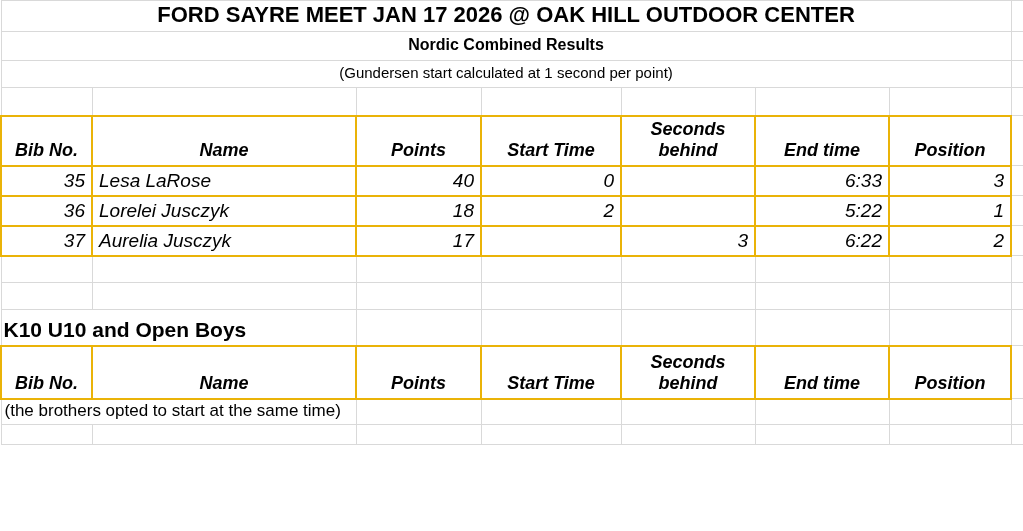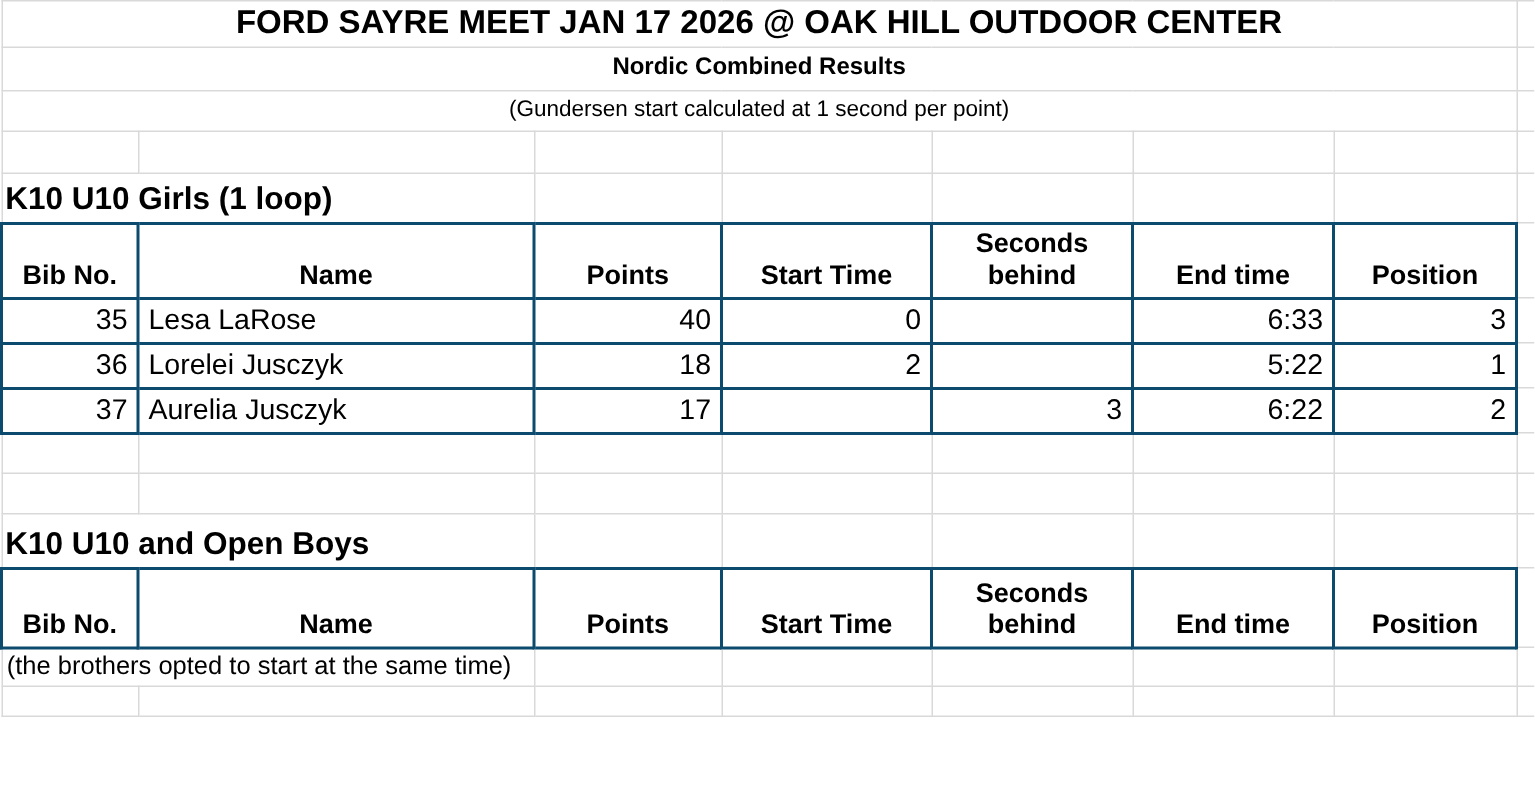--- a/index.html
+++ b/index.html
@@ -34,21 +34,21 @@
 
   td.merged { text-align: center; vertical-align: middle; }
   td.c-title    { font-weight: bold; font-size: 22px; }
   td.c-subtitle { font-weight: bold; font-size: 16px; }
   td.c-gnote    { font-size: 15px; }
   td.c-section  { font-weight: bold; font-size: 21px; vertical-align: bottom;
                   padding-left: 2px; white-space: nowrap; overflow: visible; }
   td.c-footnote { font-size: 17px; padding-left: 3px; white-space: nowrap; overflow: visible; }
 
   
-  th.dk, td.dk { border: 2px solid #0c4a6e; }
+  th.dk, td.dk { border: 2px solid #eab308; font-style: italic; }
   th.dk {
     font-weight: bold;
     font-size: 18px;
     text-align: center;
     vertical-align: bottom;
     line-height: 21px;
     white-space: pre-line;
     padding-bottom: 4px;
   }
   td.num { text-align: right; padding-left: 48px; }
@@ -90,29 +90,20 @@
         <td></td>
           <td></td>
         <td></td>
           <td></td>
         <td></td>
           <td></td>
         <td></td>
           <td></td>
       </tr>
 
-      <tr class="h33">
-        <td colspan="2" class="c-section">K10 U10 Girls (1 loop)</td>
-        <td></td>
-          <td></td>
-        <td></td>
-          <td></td>
-        <td></td>
-          <td></td>
-      </tr>
 
       <tr class="h50">
         <th class="dk">Bib No.</th>
         <th class="dk">Name</th>
         <th class="dk">Points</th>
         <th class="dk">Start Time</th>
         <th class="dk">Seconds
 behind</th>
         <th class="dk">End time</th>
         <th class="dk">Position</th>

